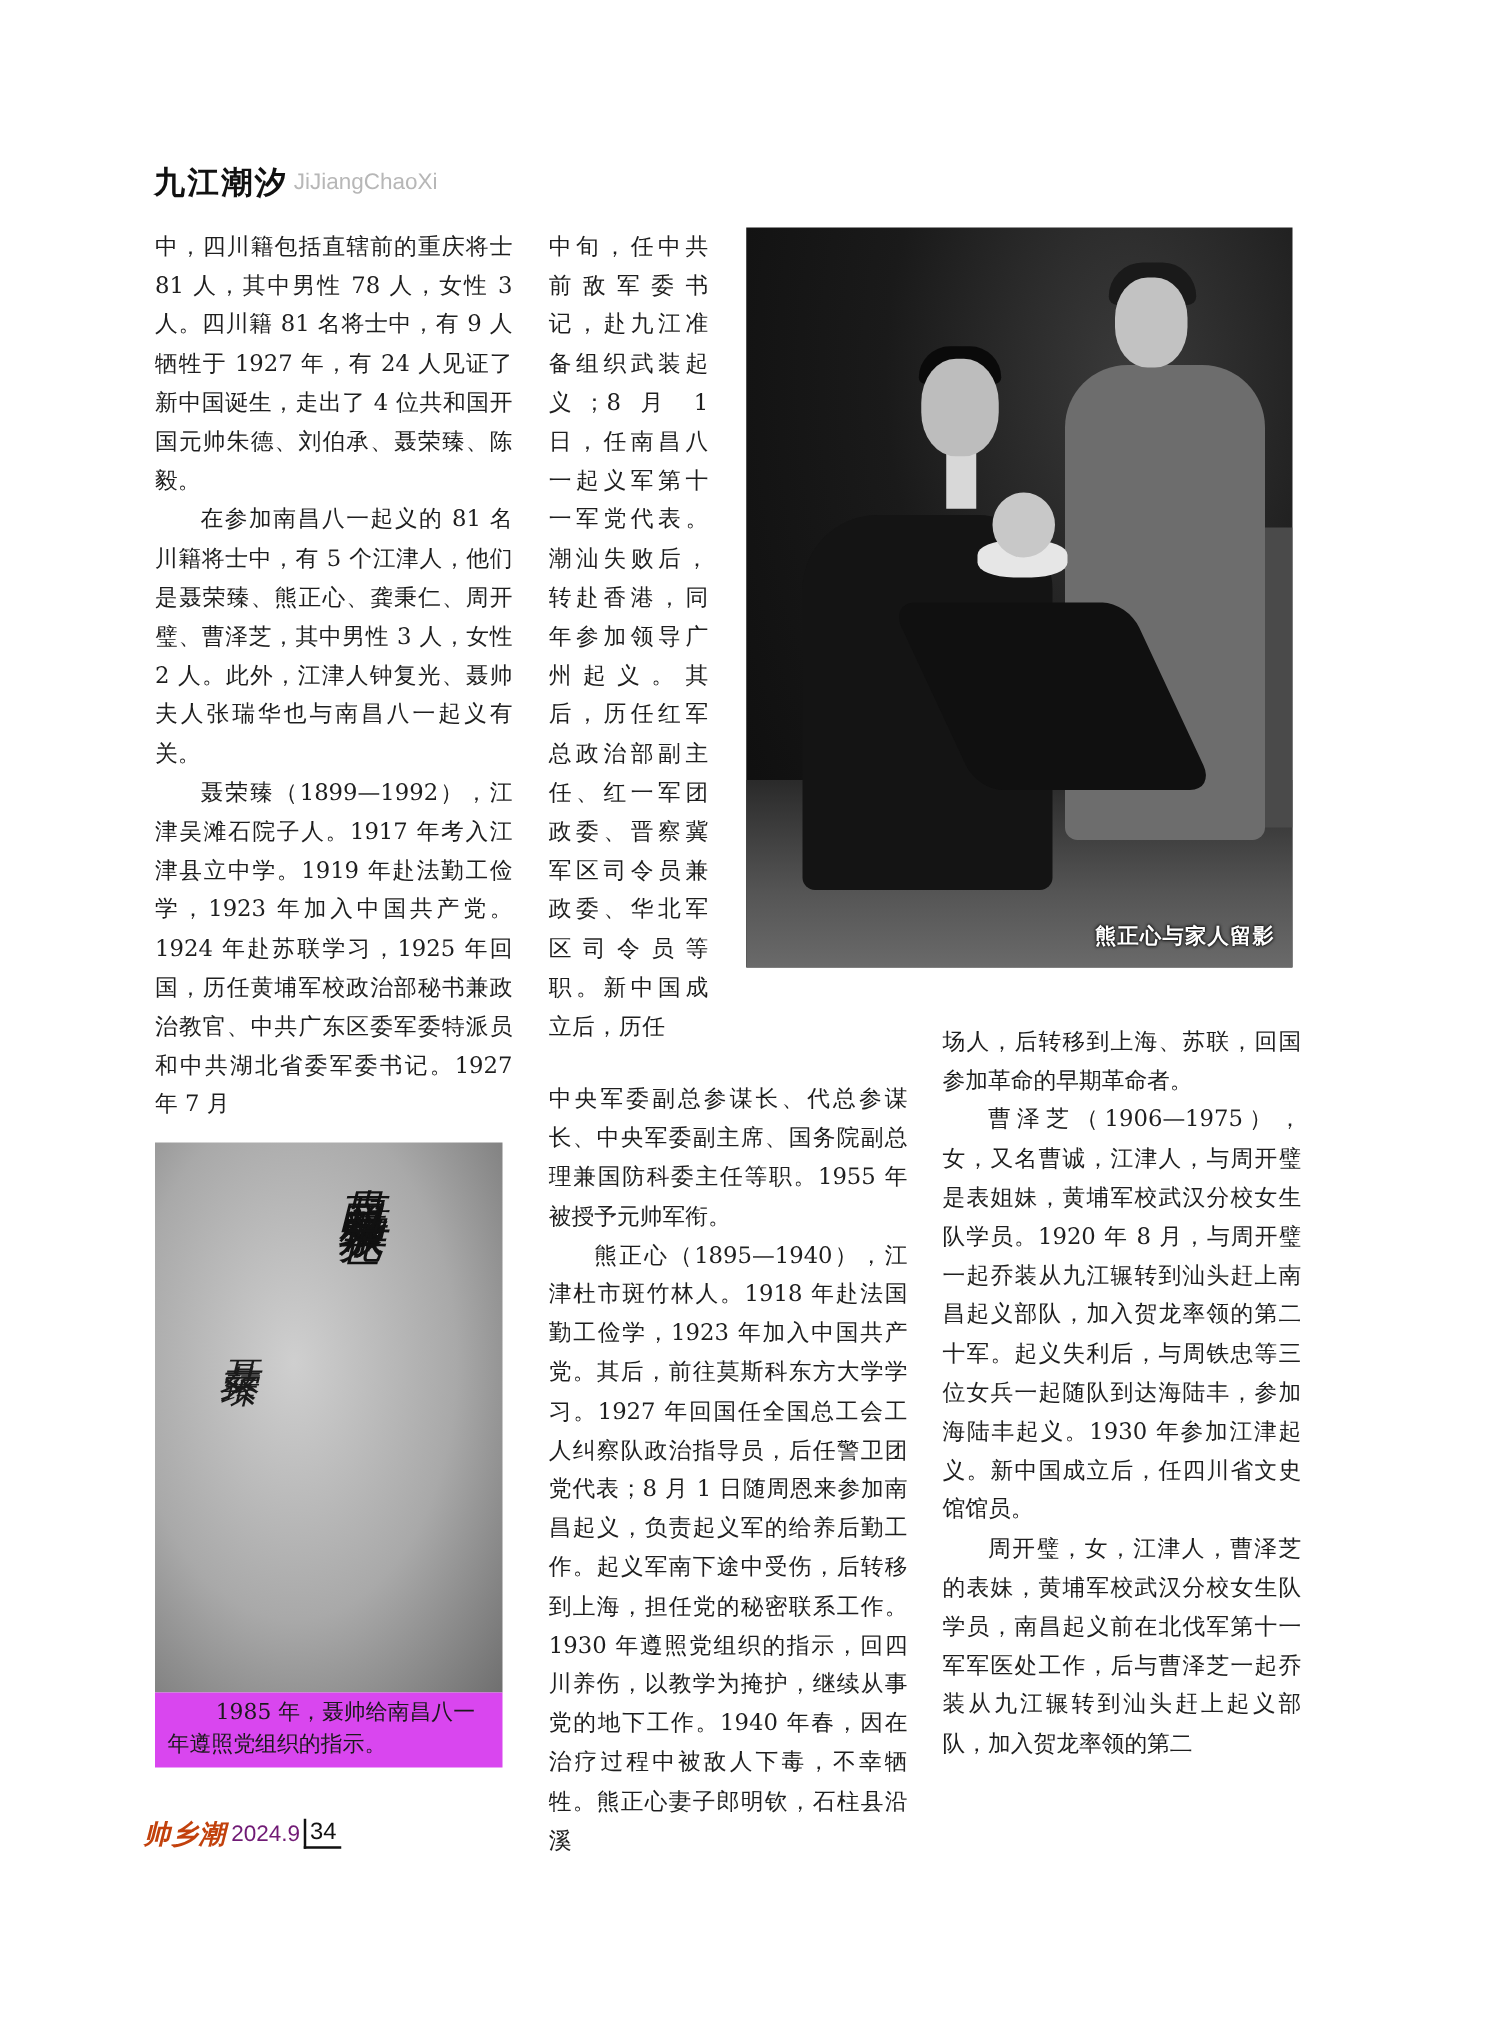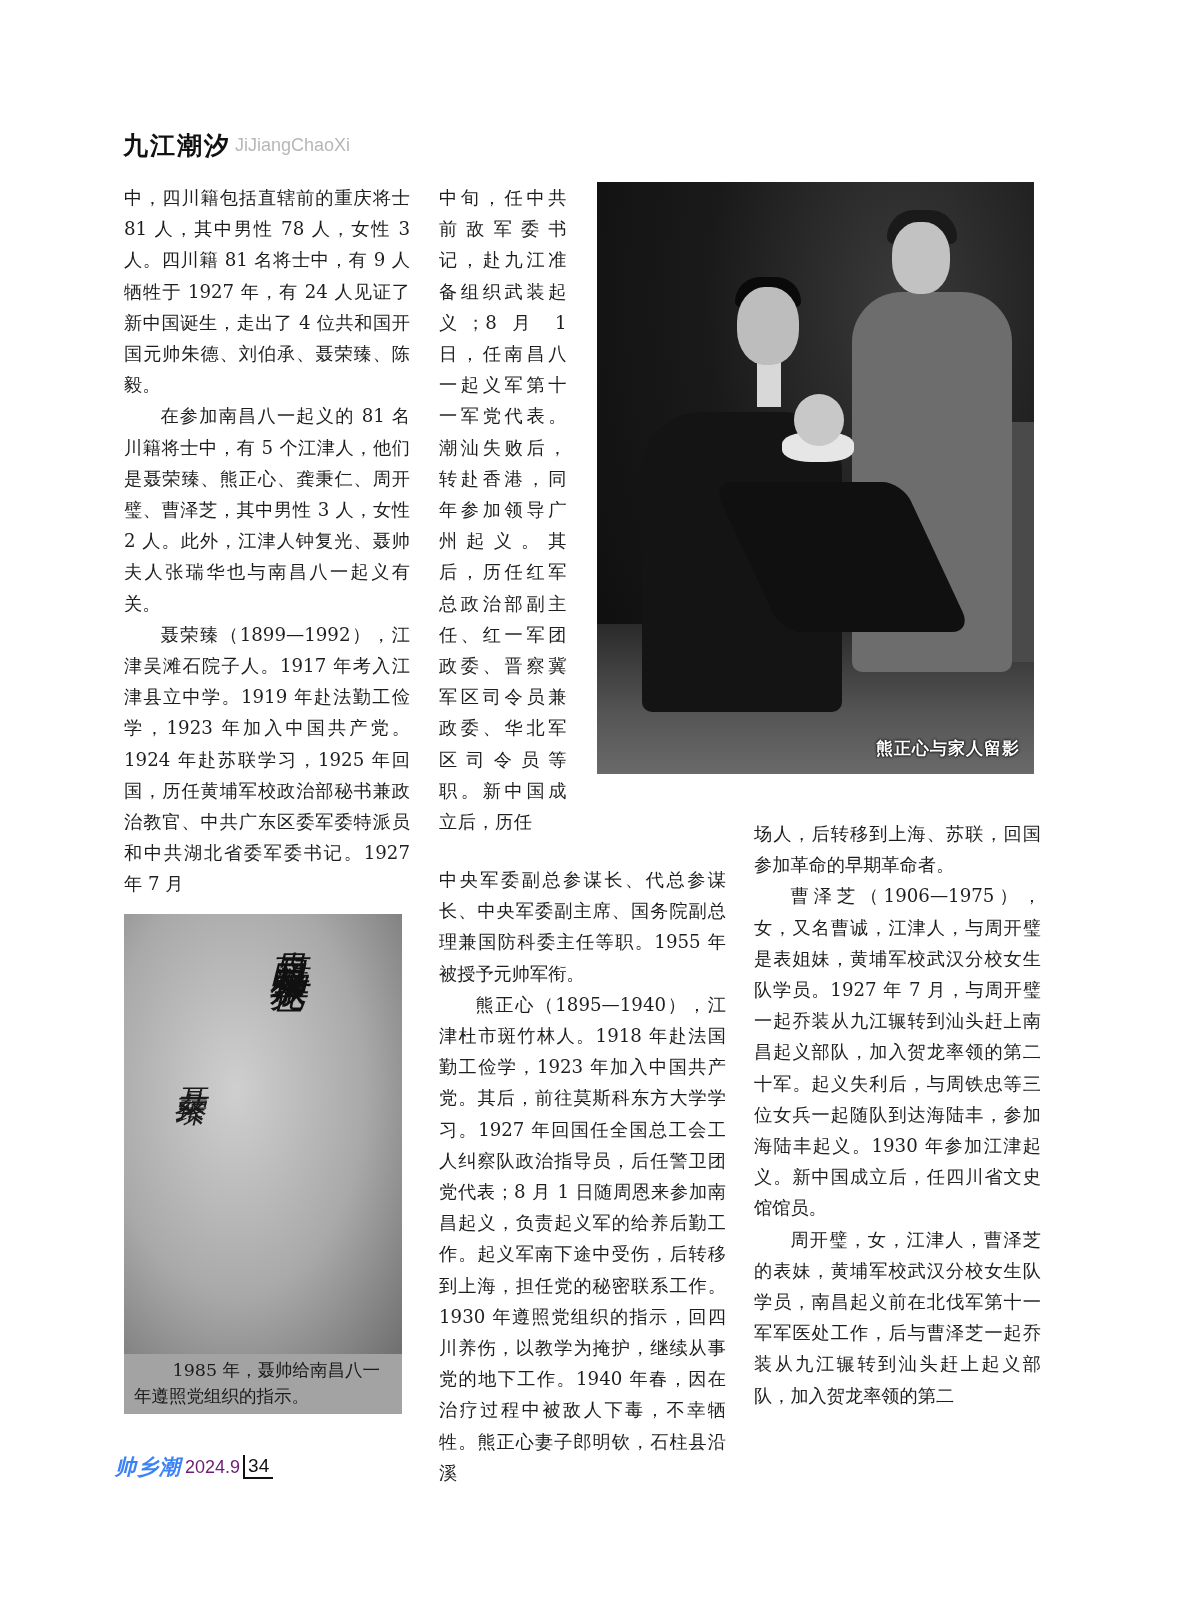--- a/index.html
+++ b/index.html
@@ -32,25 +32,25 @@
     .photo .woman-hair { position:absolute; left:290px; top:28px; width:70px; height:34px; background:#1a1a1a; border-radius:40px 40px 10px 10px; }
     .photo .chair-r { position:absolute; left:405px; top:240px; width:32px; height:240px; background:#4a4a4a; }
     .photo-cap { position:absolute; right:14px; bottom:14px; color:#fff; font-family:"DejaVu Sans",sans-serif;
                  font-weight:bold; font-size:17px; letter-spacing:1px; text-shadow:0 0 3px #000, 0 0 2px #000; }
     .calli { position:absolute; left:124px; top:914px; width:278px; height:440px; overflow:hidden;
              background:radial-gradient(ellipse at 40% 40%, #cfcfcf 0%, #a9a9a9 55%, #6f6f6f 100%); }
     .calli .main { position:absolute; left:145px; top:8px; width:40px; font-family:"DejaVu Serif",serif; font-size:36px;
                    line-height:41px; color:#111; font-style:italic; writing-mode:vertical-rl; letter-spacing:3px; }
     .calli .sig { position:absolute; left:48px; top:150px; font-family:"DejaVu Serif",serif; font-size:30px;
                   line-height:36px; color:#1a1a1a; font-style:italic; writing-mode:vertical-rl; letter-spacing:4px; }
-    .calli-cap { position:absolute; left:124px; top:1354px; width:278px; height:60px; background:#a3a3a3;
+    .calli-cap { position:absolute; left:124px; top:1354px; width:278px; height:60px; background:#d946ef;
                  font-size:17.5px; line-height:26px; padding:3px 10px 0 10px; box-sizing:border-box; color:#1a1a1a; }
     .calli-cap .ind { text-indent:2.2em; }
     .footer { position:absolute; left:115px; top:1452px; height:30px; display:flex; align-items:center; }
-    .ftr-logo { font-family:"DejaVu Sans",sans-serif; font-weight:bold; font-size:21px; color:#3b82f6; font-style:italic; letter-spacing:1px; }
+    .ftr-logo { font-family:"DejaVu Sans",sans-serif; font-weight:bold; font-size:21px; color:#c2410c; font-style:italic; letter-spacing:1px; }
     .ftr-date { font-family:"Liberation Sans",sans-serif; font-size:18px; color:#701a75; margin-left:4px; }
     .ftr-page { font-family:"Liberation Sans",sans-serif; font-size:19px; color:#111; margin-left:3px;
                 border-left:2px solid #111; border-bottom:2px solid #111; padding:0 4px 0 3px; line-height:22px; }
   </style>
 </head>
 <body>
 
 <div class="header">
   <span class="hdr-cn">九江潮汐</span>
   <span class="hdr-en">JiJiangChaoXi</span>
@@ -82,21 +82,21 @@
   <div class="photo-cap">熊正心与家人留影</div>
 </div>
 
 <div class="col col2b">
   <p>中央军委副总参谋长、代总参谋长、中央军委副主席、国务院副总理兼国防科委主任等职。1955 年被授予元帅军衔。</p>
   <p class="ind">熊正心（1895—1940），江津杜市斑竹林人。1918 年赴法国勤工俭学，1923 年加入中国共产党。其后，前往莫斯科东方大学学习。1927 年回国任全国总工会工人纠察队政治指导员，后任警卫团党代表；8 月 1 日随周恩来参加南昌起义，负责起义军的给养后勤工作。起义军南下途中受伤，后转移到上海，担任党的秘密联系工作。1930 年遵照党组织的指示，回四川养伤，以教学为掩护，继续从事党的地下工作。1940 年春，因在治疗过程中被敌人下毒，不幸牺牲。熊正心妻子郎明钦，石柱县沿溪</p>
 </div>
 
 <div class="col col3">
   <p>场人，后转移到上海、苏联，回国参加革命的早期革命者。</p>
-  <p class="ind">曹泽芝（1906—1975），女，又名曹诚，江津人，与周开璧是表姐妹，黄埔军校武汉分校女生队学员。1927 年 7 月，与周开璧一起乔装从九江辗转到汕头赶上南昌起义部队，加入贺龙率领的第二十军。起义失利后，与周铁忠等三位女兵一起随队到达海陆丰，参加海陆丰起义。1930 年参加江津起义。新中国成立后，任四川省文史馆馆员。</p>
+  <p class="ind">曹泽芝（1906—1975），女，又名曹诚，江津人，与周开璧是表姐妹，黄埔军校武汉分校女生队学员。1920 年 8 月，与周开璧一起乔装从九江辗转到汕头赶上南昌起义部队，加入贺龙率领的第二十军。起义失利后，与周铁忠等三位女兵一起随队到达海陆丰，参加海陆丰起义。1930 年参加江津起义。新中国成立后，任四川省文史馆馆员。</p>
   <p class="ind">周开璧，女，江津人，曹泽芝的表妹，黄埔军校武汉分校女生队学员，南昌起义前在北伐军第十一军军医处工作，后与曹泽芝一起乔装从九江辗转到汕头赶上起义部队，加入贺龙率领的第二</p>
 </div>
 
 <div class="calli">
   <div class="main">南昌起义精神永放光芒</div>
   <div class="sig">聂荣臻</div>
 </div>
 <div class="calli-cap">
   <div class="ind">1985 年，聂帅给南昌八一</div>
   <div>年遵照党组织的指示。</div>

